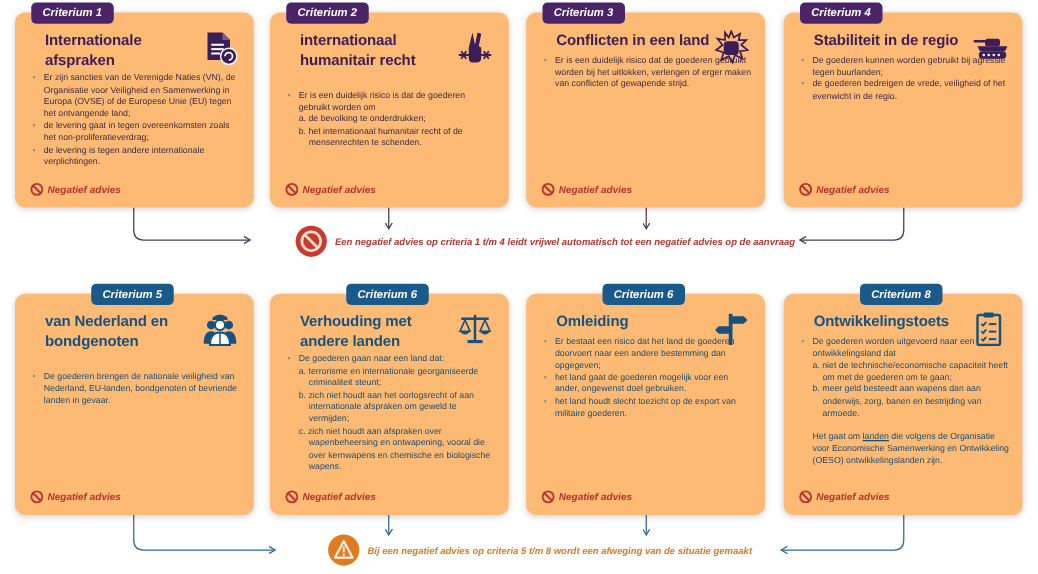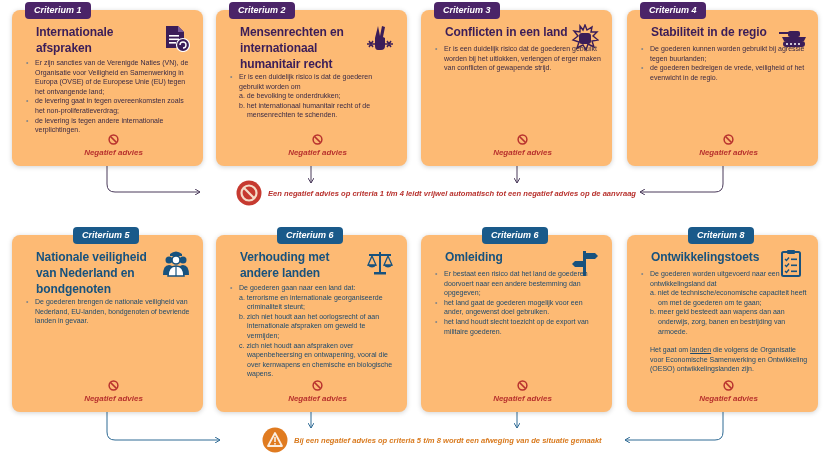--- a/index.html
+++ b/index.html
@@ -54,23 +54,22 @@
     .body ul { list-style: none; }
     .body li { position: relative; padding-left: 10px; }
     .body li::before { content: "•"; position: absolute; left: 1px; top: 0; color: #888; }
     .body .sub { padding-left: 18px; text-indent: -8px; }
     .body .note { margin-top: 9px; padding-left: 10px; }
     .body .note u { text-decoration: underline; }
 
     .neg {
       position: absolute;
       left: 12px; right: 0;
-      display: flex; justify-content: center; align-items: center;
+      display: flex; align-items: center;
       gap: 3px;
-      flex-direction: column;
     }
     .neg-text {
       color: #b8322e;
       font-size: 8px;
       font-style: italic;
       font-weight: bold;
     }
     .neg svg { width: 11px; height: 11px; }
 
     .flow { position: absolute; left: 0; top: 0; width: 830px; height: 459px; pointer-events: none; }
@@ -139,21 +138,20 @@
         <circle cx="6" cy="6" r="4.8" fill="none" stroke="#b8322e" stroke-width="1.6"></circle>
         <line x1="2.6" y1="2.6" x2="9.4" y2="9.4" stroke="#b8322e" stroke-width="1.6"></line>
       </svg>
     <span class="neg-text">Negatief advies</span>
   </div>
 </div>
 
 <div class="card purple" style="left:216px; top:10px; width:191px; height:156px;">
   <div class="badge">Criterium 2</div>
   <div class="title">
-    <div>Mensenrechten en</div>
     <div>internationaal</div>
     <div>humanitair recht</div>
   </div>
   <svg class="icon" viewBox="0 0 28 28">
     <path d="M12,2 L14,12 L16,2 L19,3 L17,13 L19,14 L19,22 Q19,26 15,26 L12,26 Q9,26 9,22 L9,14 Z" fill="#3b1d58"></path>
     <line x1="1" y1="20" x2="27" y2="20" stroke="#3b1d58" stroke-width="1.5"></line>
     <path d="M3,17 L7,23 M7,17 L3,23 M21,17 L25,23 M25,17 L21,23" stroke="#3b1d58" stroke-width="1.5"></path>
   </svg>
   <div class="body" style="top:62px;">
     <ul>
@@ -229,21 +227,20 @@
     <circle cx="13" cy="13" r="12.5" fill="#c63a30"></circle>
     <circle cx="13" cy="13" r="7.5" fill="none" stroke="#f4dcc8" stroke-width="2.2"></circle>
     <line x1="7.8" y1="7.8" x2="18.2" y2="18.2" stroke="#f4dcc8" stroke-width="2.2"></line>
   </svg>
   <span class="summary-text">Een negatief advies op criteria 1 t/m 4 leidt vrijwel automatisch tot een negatief advies op de aanvraag</span>
 </div>
 
 <div class="card blue" style="left:12px; top:235px; width:191px; height:177px;">
   <div class="badge">Criterium 5</div>
   <div class="title">
-    <div>Nationale veiligheid</div>
     <div>van Nederland en</div>
     <div>bondgenoten</div>
   </div>
   <svg class="icon" viewBox="0 0 28 28">
     <circle cx="7" cy="11" r="3.5" fill="#17527e"></circle>
     <circle cx="21" cy="11" r="3.5" fill="#17527e"></circle>
     <path d="M1,26 Q1,16 7,16 Q10,16 11,19 L11,26 Z" fill="#17527e"></path>
     <path d="M27,26 Q27,16 21,16 Q18,16 17,19 L17,26 Z" fill="#17527e"></path>
     <path d="M8,5 Q14,0 20,5 L20,7 L8,7 Z" fill="#17527e"></path>
     <circle cx="14" cy="11" r="4" fill="#fff" stroke="#17527e" stroke-width="1.6"></circle>

